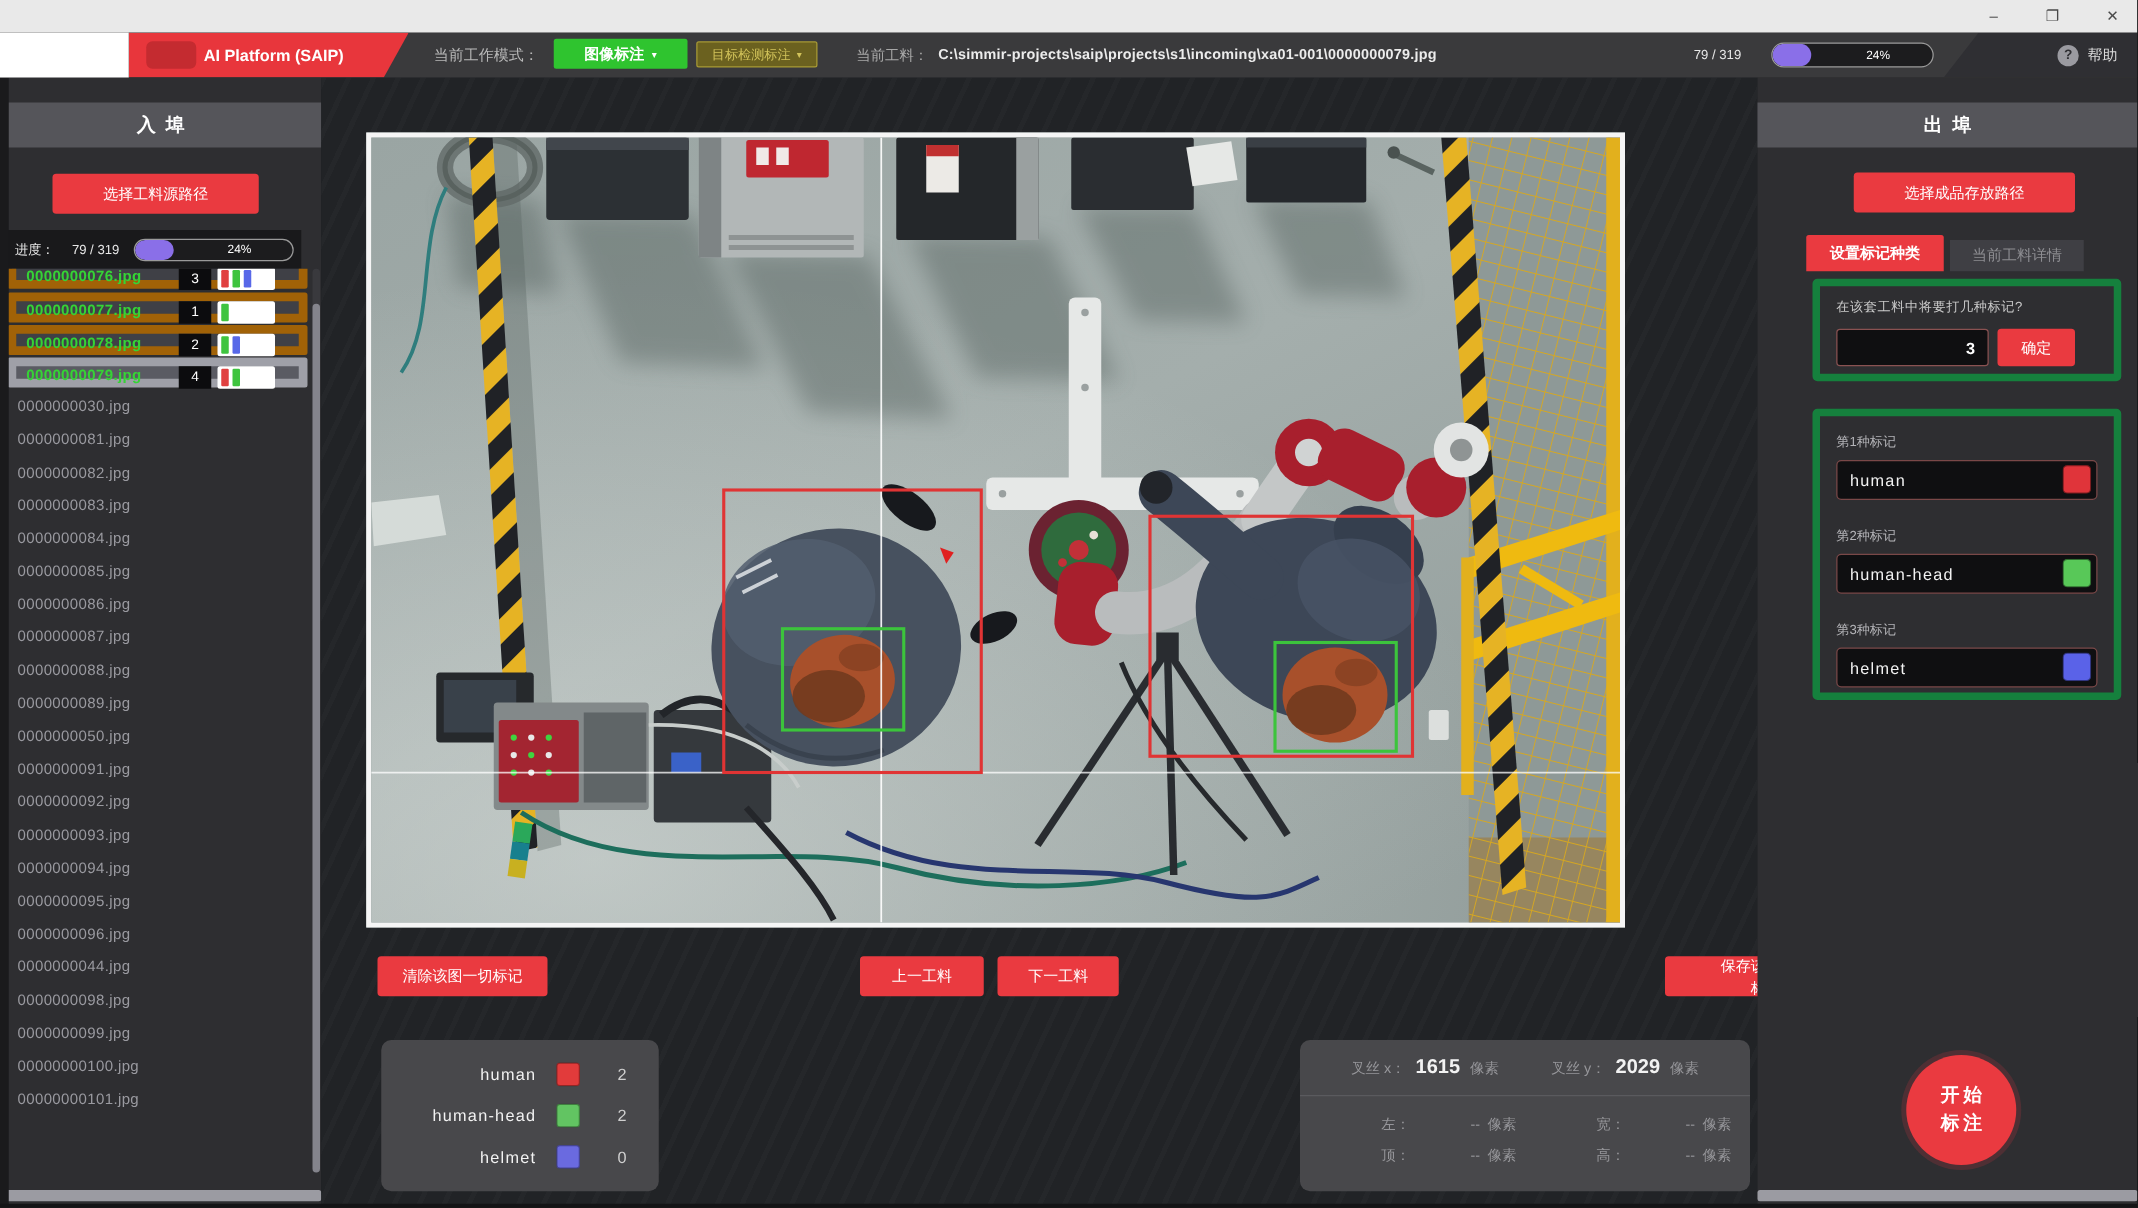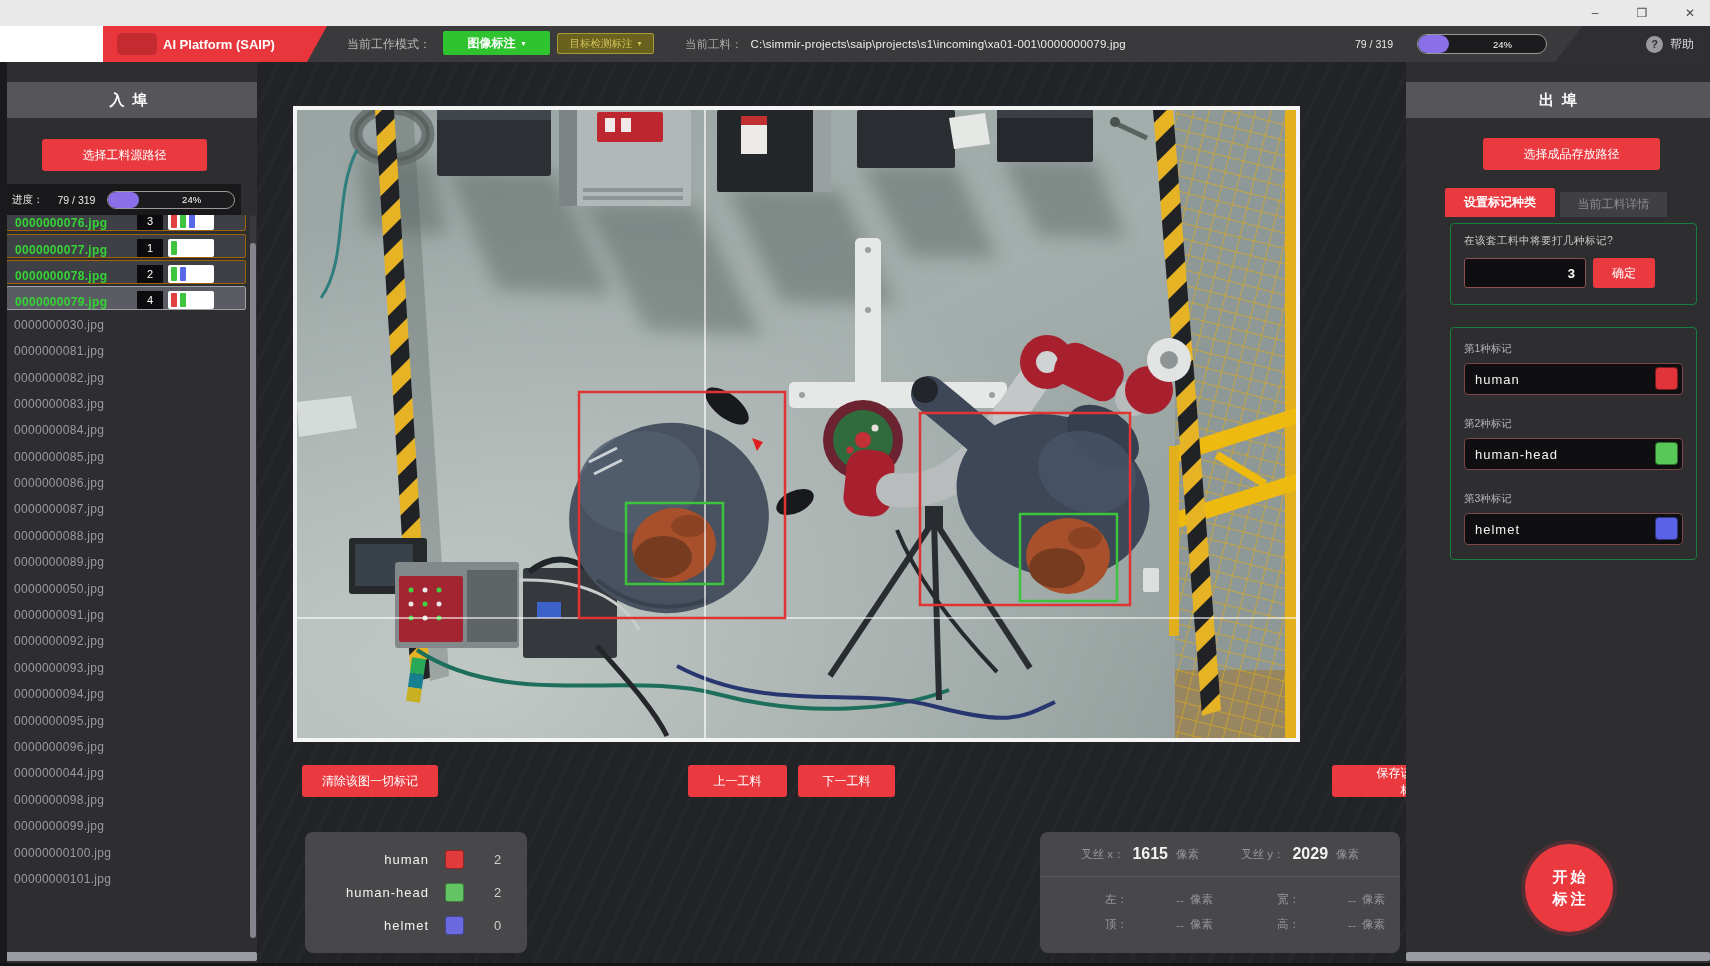--- a/index.html
+++ b/index.html
@@ -18,21 +18,21 @@
     clip-path:polygon(0 0,100% 0,calc(100% - 20px) 100%,0 100%);
     color:#fff; font-weight:bold; font-size:13px; display:flex; align-items:center; padding-left:60px; }
   .brand-mark { position:absolute; left:14px; top:7px; width:40px; height:22px; background:#c42b30; border-radius:5px; }
   .mode-label { position:absolute; left:347px; top:0; height:36px; display:flex; align-items:center; color:#b8b8b8; font-size:12px; }
   .btn-mode-primary { position:absolute; left:443px; top:5px; width:107px; height:24px; background:#2fc42f; color:#fff;
     font-size:12px; font-weight:bold; border:none; border-radius:2px; display:flex; align-items:center; justify-content:center; gap:6px; cursor:pointer; font-family:inherit; }
   .btn-mode-secondary { position:absolute; left:557px; top:7px; width:97px; height:21px; background:#6b611f; border:1px solid #a89a35;
     color:#d2c35a; font-size:10.5px; border-radius:2px; display:flex; align-items:center; justify-content:center; gap:5px; cursor:pointer; font-family:inherit; }
   .caret { font-size:8px; }
   .file-info { position:absolute; left:685px; top:0; height:36px; display:flex; align-items:center; font-size:11.5px; color:#a8a8a8; gap:8px; }
-  .file-info .path { color:#ececec; font-weight:normal; letter-spacing:.2px;text-align:right; }
+  .file-info .path { color:#ececec; font-weight:bold; letter-spacing:.2px;text-align:right; }
   .topbar-progress-text { position:absolute; left:1338px; width:72px; top:0; height:36px; display:flex; align-items:center; justify-content:center; color:#e8e8e8; font-size:10.5px; }
   .capsule { position:relative; border:1px solid #9a9a9a; border-radius:10px; background:#1c1c1e; overflow:hidden; }
   .topbar-capsule { position:absolute; left:1417px; top:8px; width:130px; height:20px; }
   .capsule-fill { position:absolute; left:0; top:0; bottom:0; width:24%; background:#8a6fe8; border-radius:9px; }
   .capsule-label { position:absolute; left:32%; right:0; top:0; bottom:0; text-align:center; color:#fff; font-size:9.5px; display:flex; align-items:center; justify-content:center; }
   .help-area { position:absolute; right:0; top:0; width:155px; height:36px; background:#2f2f33;
     clip-path:polygon(28px 0,100% 0,100% 100%,0 100%); display:flex; align-items:center; justify-content:flex-end; padding-right:16px; gap:7px; color:#dadada; font-size:12px; cursor:pointer; }
   .help-circle { width:17px; height:17px; border-radius:50%; background:#9a9aa0; color:#2f2f33; font-weight:bold; font-size:11px; display:flex; align-items:center; justify-content:center; }
 
   
@@ -45,21 +45,21 @@
   .left-select-btn { position:absolute; left:42px; top:77px; width:165px; height:32px; }
   .left-progress-strip { position:absolute; top:122px; left:0; right:16px; height:31px; background:#19191b; display:flex; align-items:center; font-size:10.5px; color:#e8e8e8; }
   .lp-label { margin-left:12px; }
   .lp-text { margin-left:14px; }
   .left-capsule { width:128px; height:18px; margin-left:12px; }
 
   .file-list { position:absolute; top:153px; left:0; width:250px; bottom:76px; overflow:hidden; }
   .file-row { height:26.4px; display:flex; align-items:center; font-size:12px; cursor:pointer; }
   .file-row:first-child { margin-top:-9px; }
   .file-row.plain { color:#9a9aa0; padding-left:14px; letter-spacing:.3px; }
-  .file-card { height:24px; margin:0 4px 0 6px; background:#3f4046; border:1px solid #a16207; border-radius:2px; flex:1; display:flex; align-items:flex-end; }
+  .file-card { height:24px; margin:0 4px 0 6px; background:#3f4046; border:7px solid #a16207; border-radius:2px; flex:1; display:flex; align-items:flex-start; }
   .file-row.selected .file-card { background:#5a5b63; border-color:#9fa0a8; }
   .file-name { color:#35d435; font-weight:bold; margin-left:8px; width:118px; letter-spacing:.3px; }
   .file-count { width:26px; height:18px; background:#0c0c0e; color:#fff; font-size:11px; text-align:center; line-height:18px; margin-left:4px; }
   .file-marks { width:46px; height:18px; background:#fff; border-radius:2px; margin-left:5px; display:flex; align-items:center; padding-left:3px; gap:3px; }
   .mark { width:6px; height:14px; border-radius:1px; display:block; }
   .v-scrollbar { position:absolute; right:1px; top:153px; width:6px; bottom:76px; background:#39393d; border-radius:3px; }
   .v-thumb { position:absolute; top:28px; width:6px; height:695px; background:#84848c; border-radius:3px; cursor:pointer; }
   .h-scrollbar { position:absolute; bottom:5px; left:0; right:0; height:9px; background:#9b9ba2; border-radius:2px; cursor:pointer; }
   .win-edge-left { position:absolute; left:0; top:0; width:7px; bottom:0; background:#1a1a1c; }
   .win-edge-bottom { position:absolute; left:0; right:0; bottom:0; height:3px; background:#141416; z-index:40; }
@@ -90,21 +90,21 @@
   .stats-row .lbl { text-align:right; padding-right:4px; }
   .stats-row .val { text-align:right; }
   .stats-row .unit { padding-left:6px; }
 
   
   .right-select-btn { position:absolute; left:77px; top:76px; width:177px; height:32px; }
   .tabs { position:absolute; left:39px; top:126px; height:29px; display:flex; align-items:flex-end; }
   .tab { display:flex; align-items:center; justify-content:center; font-size:12px; cursor:pointer; }
   .tab.active { width:110px; height:29px; background:#ea3a40; color:#fff; font-weight:bold; border-radius:2px 2px 0 0; }
   .tab.inactive { width:107px; height:25px; margin-left:5px; background:#3f3f44; color:#8d8d92; }
-  .section { position:absolute; left:44px; width:247px; border:1px solid #15803d; border-radius:4px; }
+  .section { position:absolute; left:44px; width:247px; border:6px solid #15803d; border-radius:4px; }
   .section-1 { top:161px; height:82px; padding:10px 13px; }
   .question { font-size:10.5px; color:#cacaca; letter-spacing:.5px; }
   .count-row { margin-top:10px; display:flex; gap:7px; }
   .count-input { width:122px; height:30px; background:#0f0f11; border:1.5px solid #8a5252; border-radius:3px; color:#fff; text-align:right; padding-right:10px; font-size:13px; font-weight:bold; font-family:inherit; }
   .btn-confirm { width:62px; height:30px; }
   .section-2 { top:265px; height:233px; padding:14px 13px 0 13px; }
   .label-group { margin-bottom:22px; }
   .label-title { font-size:10.5px; color:#b4b4b8; }
   .label-input { position:relative; margin-top:7px; height:32px; background:#0f0f11; border:1.5px solid #7a4848; border-radius:4px; display:flex; align-items:center; }
   .label-text { margin-left:10px; color:#f2f2f2; font-size:13px; letter-spacing:1px; }

